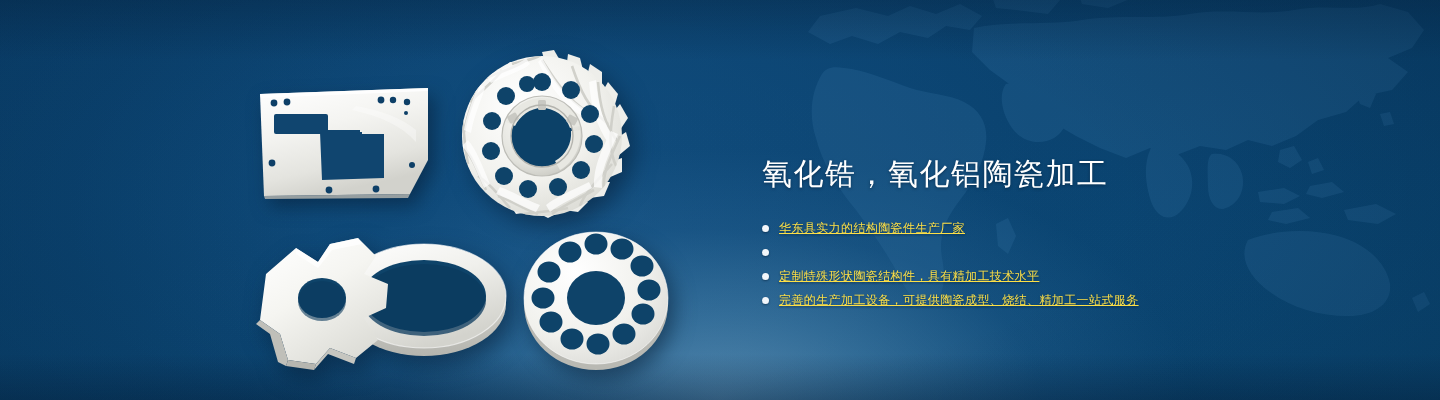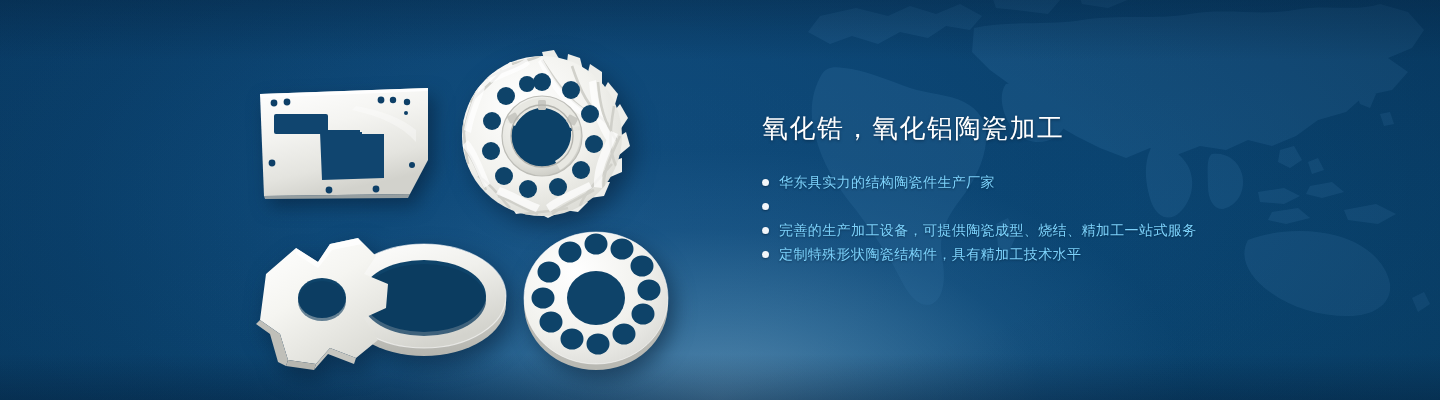--- a/index.html
+++ b/index.html
@@ -82,52 +82,54 @@
               filter:drop-shadow(6px 8px 10px rgba(2,24,46,0.50)); }
 
   
   .copy {
     position:absolute;
     left:762px; top:108px;
     width:620px;
   }
   .headline {
     color:#ffffff;
-    font-size:26px;
+    font-size:30px;
     line-height:40px;
     letter-spacing:1.5px;
     font-weight:400;
     text-shadow:0 1px 3px rgba(2,24,46,0.55);
     white-space:nowrap;
+    margin-top:46px;
   }
   .bullets {
     margin-top:23px;
     list-style:none;
   }
   .bullet {
     display:flex;
     align-items:center;
     height:23px;
     margin-bottom:1px;
   }
   .dot {
     width:7px; height:7px;
     border-radius:50%;
     background:#f2f6fa;
     flex:0 0 auto;
     margin-right:10px;
     box-shadow:0 1px 2px rgba(2,24,46,0.45);
   }
   .bullet-text {
-    color:#7dd3fc;
-    font-size:14px;
+    color:#fde047;
+    font-size:12px;
     line-height:23px;
     letter-spacing:0.4px;
     white-space:nowrap;
     text-shadow:0 1px 2px rgba(2,24,46,0.5);
+    text-decoration:underline;
   }
 </style>
 </head>
 <body>
 
 <div id="banner">
 
   <div class="bg-base"></div>
 
   <svg class="bg-map" viewBox="0 0 700 330" aria-hidden="true">
@@ -389,22 +391,22 @@
     <ul class="bullets">
       <li class="bullet">
         <span class="dot"></span>
         <span class="bullet-text">华东具实力的结构陶瓷件生产厂家</span>
       </li>
       <li class="bullet">
         <span class="dot"></span>
       </li>
       <li class="bullet">
         <span class="dot"></span>
-        <span class="bullet-text">完善的生产加工设备，可提供陶瓷成型、烧结、精加工一站式服务</span>
+        <span class="bullet-text">定制特殊形状陶瓷结构件，具有精加工技术水平</span>
       </li>
       <li class="bullet">
         <span class="dot"></span>
-        <span class="bullet-text">定制特殊形状陶瓷结构件，具有精加工技术水平</span>
+        <span class="bullet-text">完善的生产加工设备，可提供陶瓷成型、烧结、精加工一站式服务</span>
       </li>
     </ul>
   </div>
 
 </div>
 
 </body></html>

